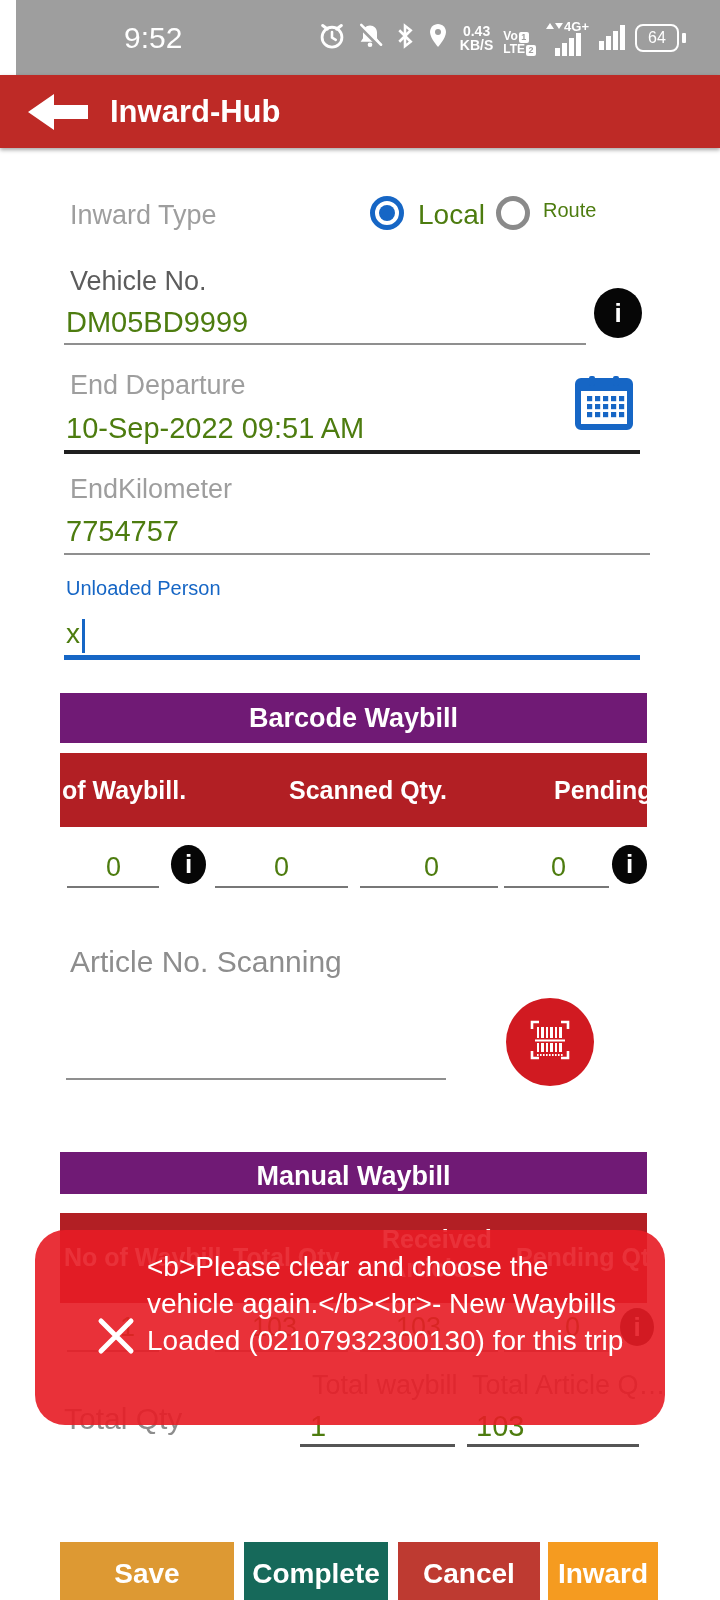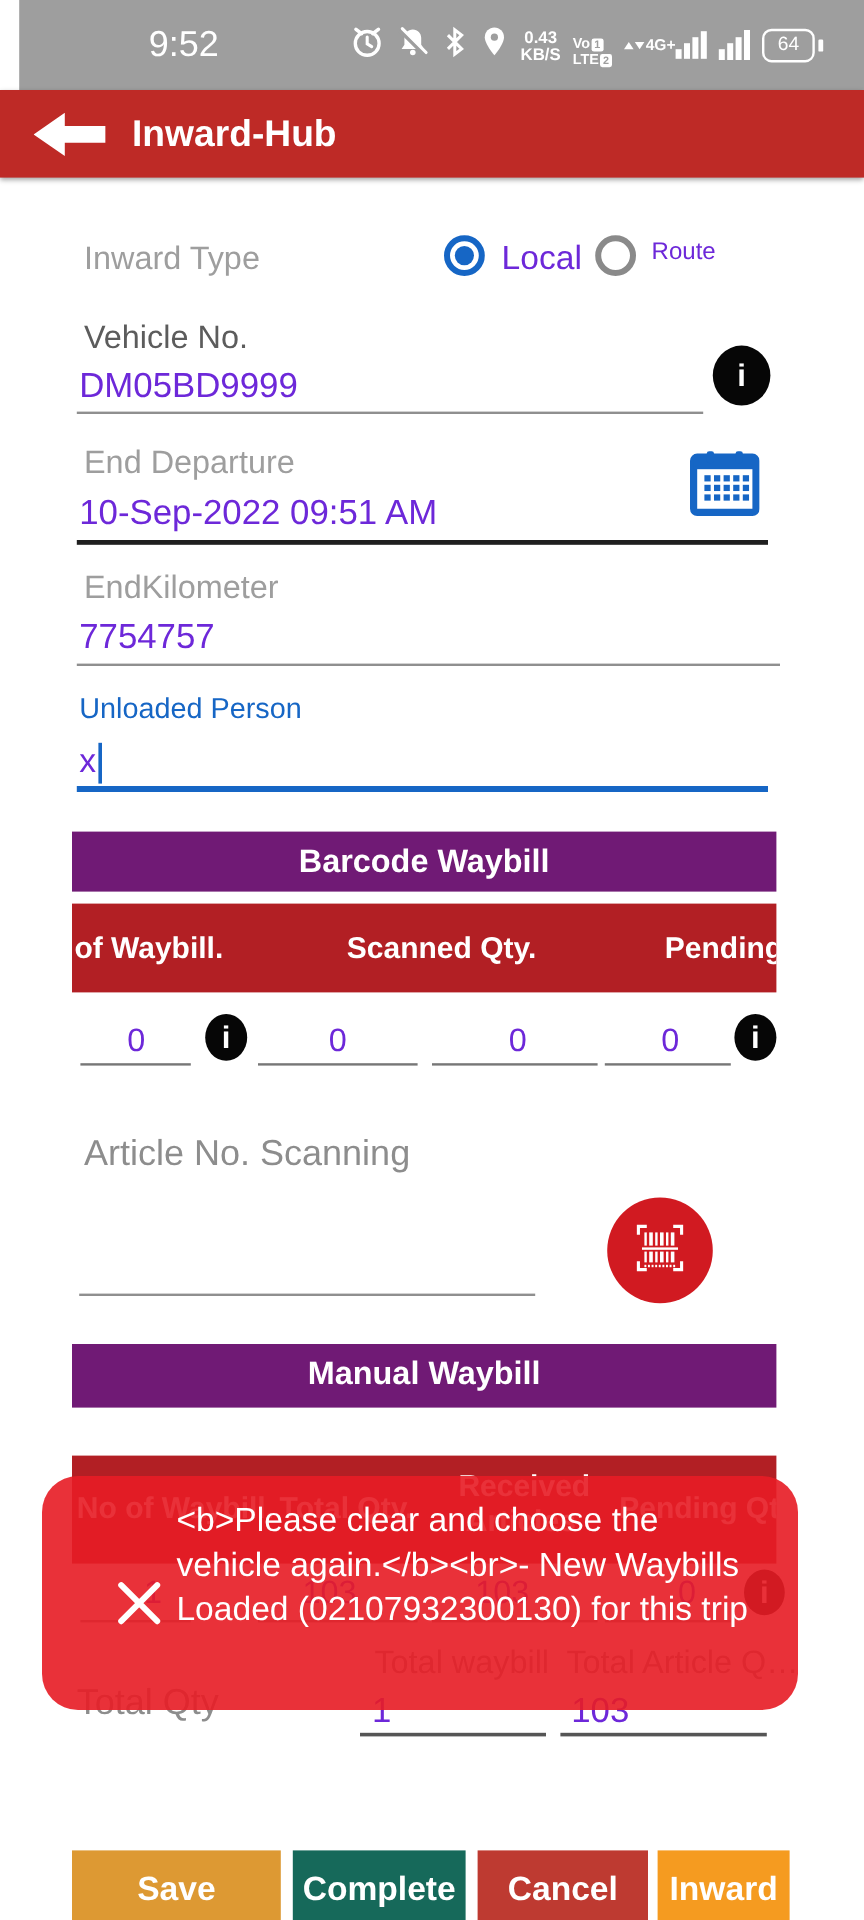--- a/index.html
+++ b/index.html
@@ -8,37 +8,37 @@
   .abs{position:absolute;}
   
   .statusbar{position:absolute;left:16px;top:0;width:720px;height:75px;background:#9e9e9e;
              display:flex;align-items:center;color:#fff;}
   .sb-time{margin-left:108px;font-size:30px;}
   .sb-icons{margin-left:auto;margin-right:50px;display:flex;align-items:center;gap:10px;}
   .sb-kbps{font-size:14px;font-weight:bold;line-height:14px;text-align:center;}
   .sb-volte{font-size:12px;font-weight:bold;line-height:12px;margin-top:11px;}
   .simbox{display:inline-block;background:#fff;color:#9e9e9e;font-size:9px;line-height:11px;
           width:10px;text-align:center;border-radius:2px;margin-left:1px;}
-  .sb-net{display:flex;flex-direction:row;align-items:center;}
+  .sb-net{display:flex;flex-direction:column;align-items:center;}
   .sb-net-top{display:flex;align-items:center;font-size:13px;font-weight:bold;line-height:13px;gap:1px;}
   .arr-up{width:0;height:0;border-left:4px solid transparent;border-right:4px solid transparent;border-bottom:6px solid #fff;}
   .arr-dn{width:0;height:0;border-left:4px solid transparent;border-right:4px solid transparent;border-top:6px solid #fff;}
   .bars{display:flex;align-items:flex-end;gap:2px;}
   .bars i{display:block;width:5px;background:#fff;}
   .sb-batt{width:40px;height:24px;border:2px solid #fff;border-radius:8px;display:flex;
            align-items:center;justify-content:center;font-size:16px;}
   .sb-batt-nub{width:4px;height:10px;background:#fff;border-radius:1px;margin-left:-7px;}
   
   .apphdr{position:absolute;left:0;top:75px;width:720px;height:73px;background:#be2a26;
           display:flex;align-items:center;box-shadow:0 2px 4px rgba(0,0,0,.35);z-index:2;}
   .hdr-title{color:#fff;font-size:31px;font-weight:bold;margin-left:22px;}
   .hdr-sub{color:#fff;font-size:29px;margin-left:28px;}
   
   .lbl{position:absolute;font-size:27px;color:#9e9e9e;white-space:nowrap;}
-  .val{position:absolute;font-size:29px;color:#6d28d9;white-space:nowrap;}
+  .val{position:absolute;font-size:29px;color:#4d7c0f;white-space:nowrap;}
   .ul{position:absolute;height:2px;background:#8f8f8f;}
   .banner{position:absolute;left:60px;width:587px;background:#701a75;color:#fff;
           font-weight:bold;font-size:27px;text-align:center;}
   .band{position:absolute;left:60px;width:587px;background:#b21f24;overflow:hidden;}
   .bandlbl{position:absolute;color:#fff;font-weight:bold;font-size:25px;white-space:nowrap;}
   .infoicon{position:absolute;background:#060606;border-radius:50%;display:flex;align-items:center;
             justify-content:center;color:#fff;font-weight:bold;font-size:26px;}
   .radio{position:absolute;width:34px;height:34px;border-radius:50%;box-sizing:border-box;}
   .radio.sel{border:5px solid #1666c5;}
   .radio.sel::after{content:"";position:absolute;left:4px;top:4px;width:16px;height:16px;
@@ -167,21 +167,21 @@
         </g>
       </svg>
   </span>
   <div class="val" style="left:66px;top:412px">10-Sep-2022 09:51 AM</div>
   <div class="ul" style="left:64px;top:450px;width:576px;height:4px;background:#1f1f1f"></div>
 
   <div class="lbl" style="left:70px;top:474px">EndKilometer</div>
   <div class="val" style="left:66px;top:515px">7754757</div>
   <div class="ul" style="left:64px;top:553px;width:586px"></div>
 
-  <div class="lbl" style="left:66px;top:577px;color:#1666c5;font-size:24px">Unloaded Person</div>
+  <div class="lbl" style="left:66px;top:577px;color:#1666c5;font-size:20px">Unloaded Person</div>
   <div class="val" style="left:66px;top:618px;font-size:28px"><span>x</span><span class="cursor"></span></div>
   <div class="ul" style="left:64px;top:655px;width:576px;height:5px;background:#1666c5"></div>
 
   <div class="banner" style="top:693px;height:50px;line-height:50px">Barcode Waybill</div>
   <div class="band" style="top:753px;height:74px">
     <div class="bandlbl" style="left:2px;top:23px">of Waybill.</div>
     <div class="bandlbl" style="left:229px;top:23px">Scanned Qty.</div>
     <div class="bandlbl" style="left:494px;top:23px">Pending Q</div>
   </div>
   <div class="val" style="left:106px;top:852px;font-size:27px">0</div>
@@ -224,21 +224,21 @@
             <rect x="24" y="37" width="1.6" height="2"></rect>
             <rect x="27" y="37" width="1.6" height="2"></rect>
             <rect x="30" y="37" width="1.6" height="2"></rect>
             <rect x="33" y="37" width="1.6" height="2"></rect>
             <rect x="36" y="37" width="1.6" height="2"></rect>
         </g>
       </svg>
     </span>
   </div>
 
-  <div class="banner" style="top:1120px;height:53px;line-height:48px">Manual Waybill</div>
+  <div class="banner" style="top:1152px;height:42px;line-height:48px">Manual Waybill</div>
   <div class="band" style="top:1213px;height:90px">
     <div class="bandlbl" style="left:4px;top:30px">No of Waybill.</div>
     <div class="bandlbl" style="left:173px;top:30px">Total Qty.</div>
     <div class="bandlbl" style="left:322px;top:12px;width:104px;text-align:center"><span>Received</span><br><span>Articles</span></div>
     <div class="bandlbl" style="left:456px;top:30px">Pending Qty.</div>
   </div>
   <div class="val" style="left:120px;top:1312px;font-size:27px">1</div>
   <div class="ul" style="left:67px;top:1350px;width:92px"></div>
   <div class="val" style="left:252px;top:1312px;font-size:27px">103</div>
   <div class="ul" style="left:215px;top:1350px;width:133px"></div>

